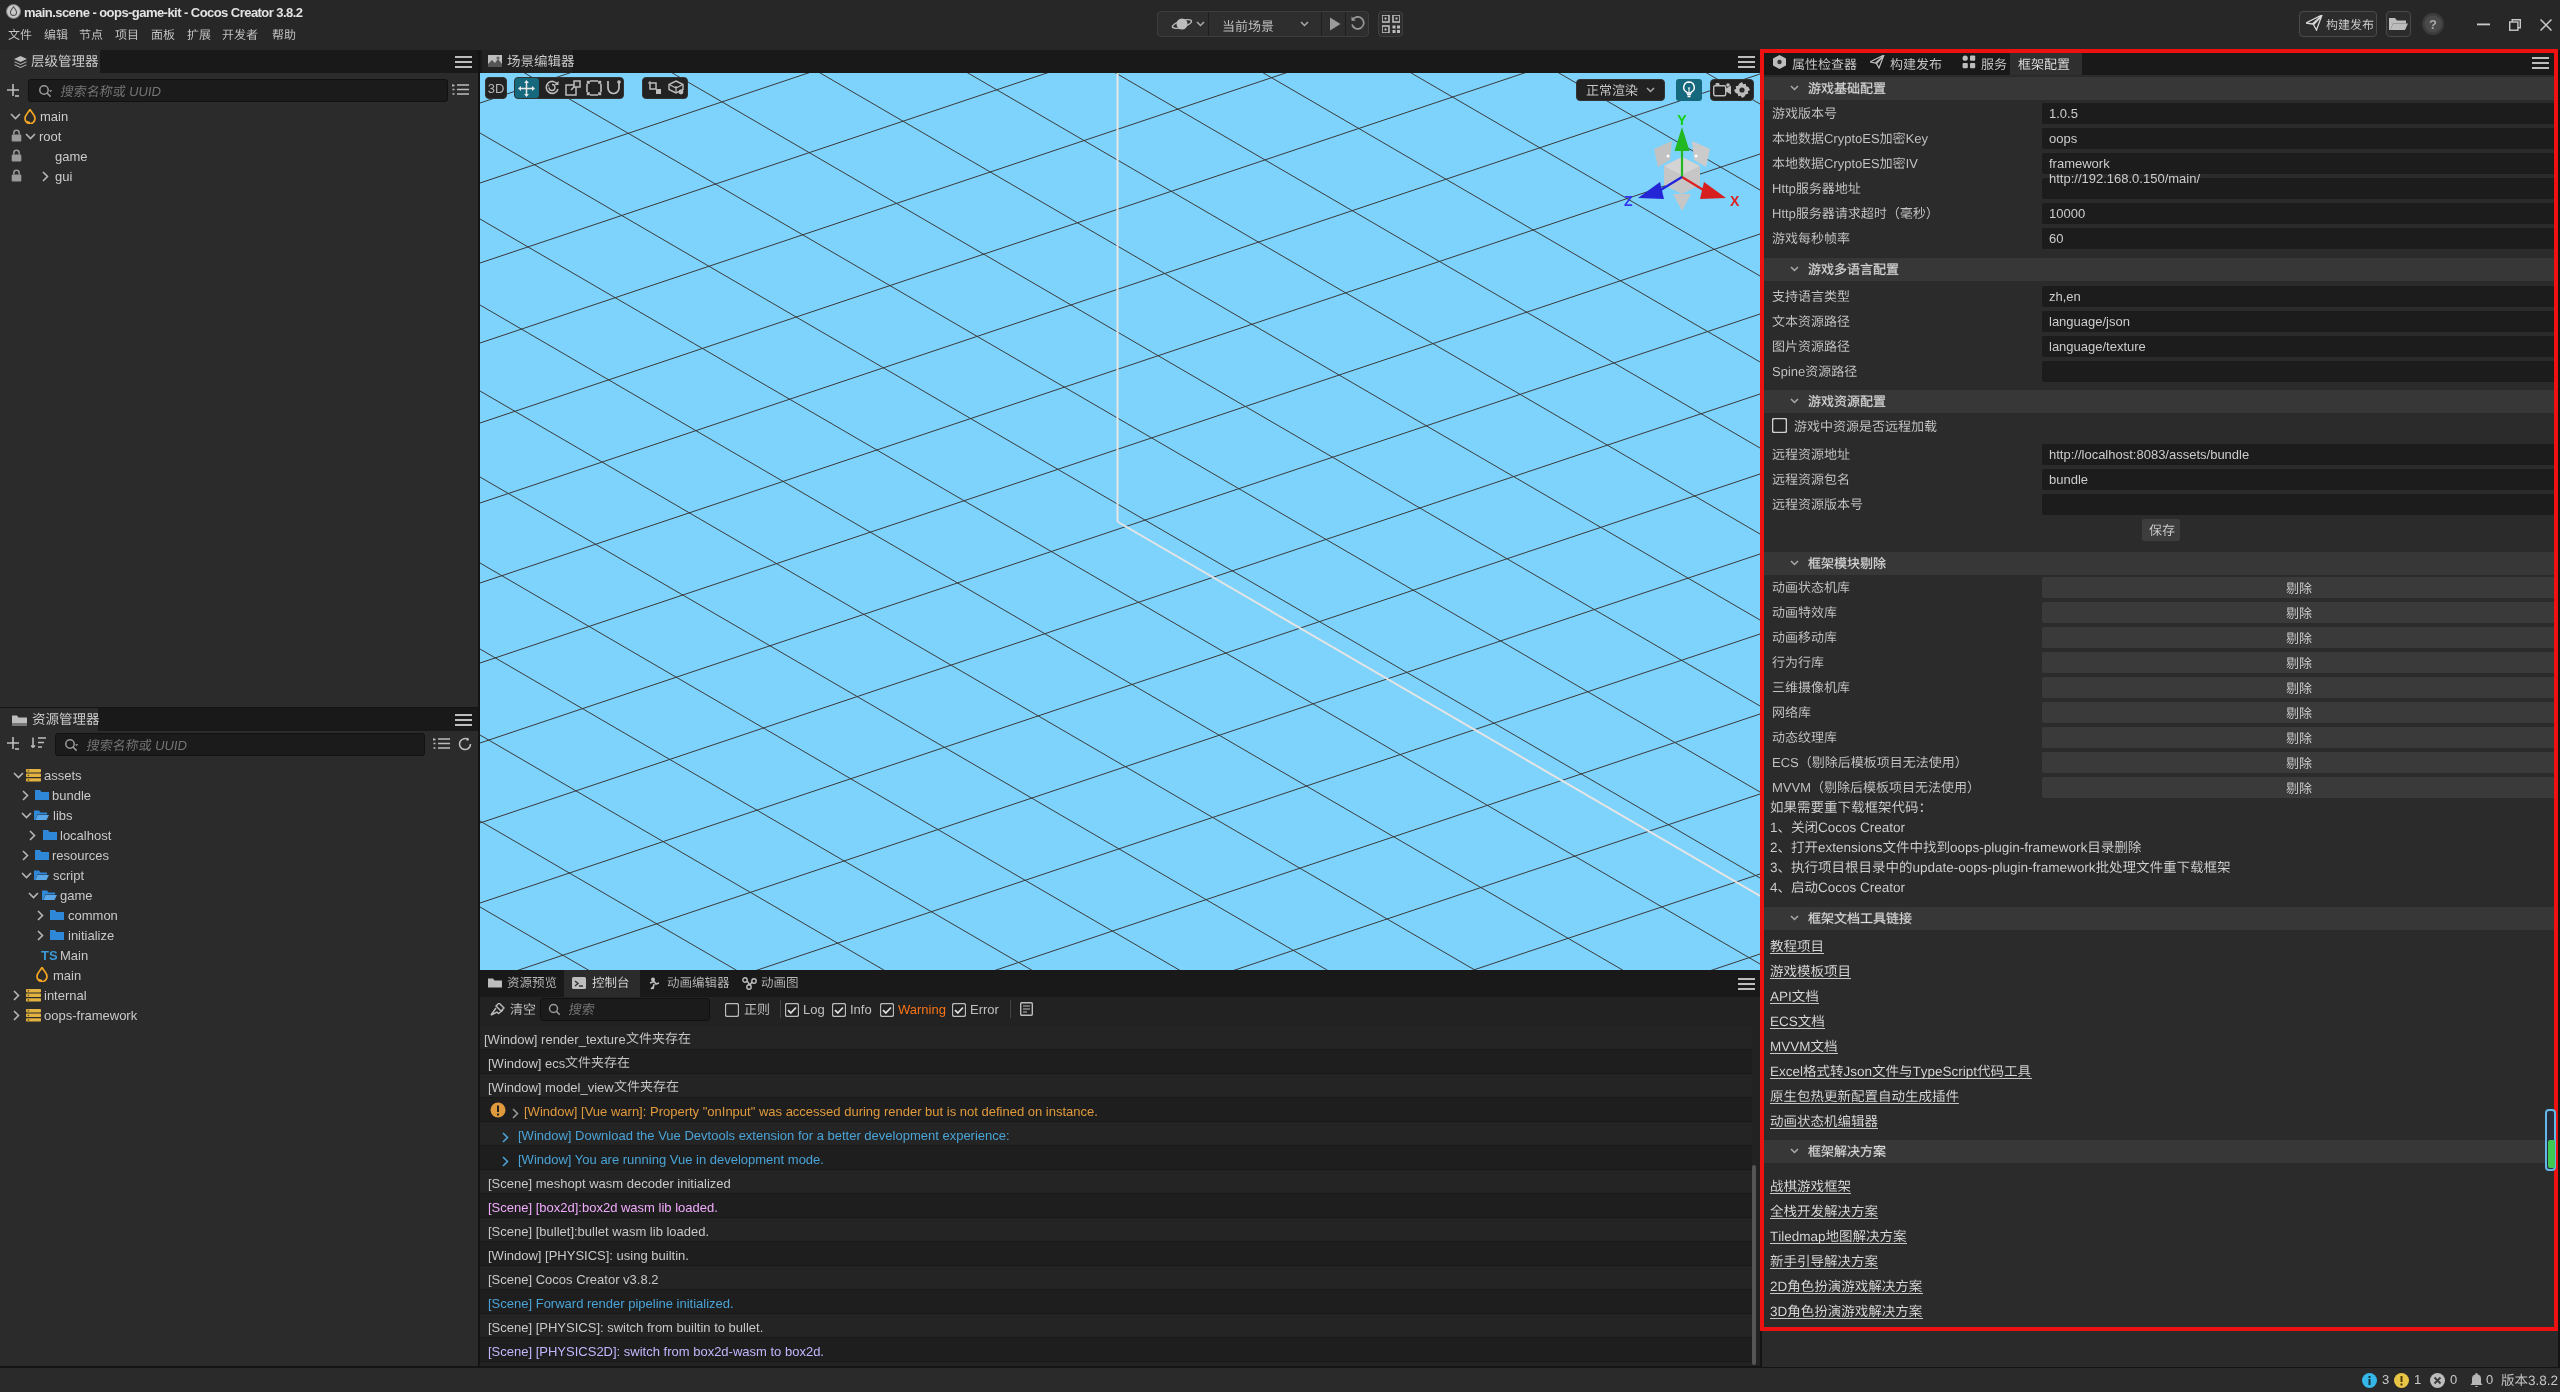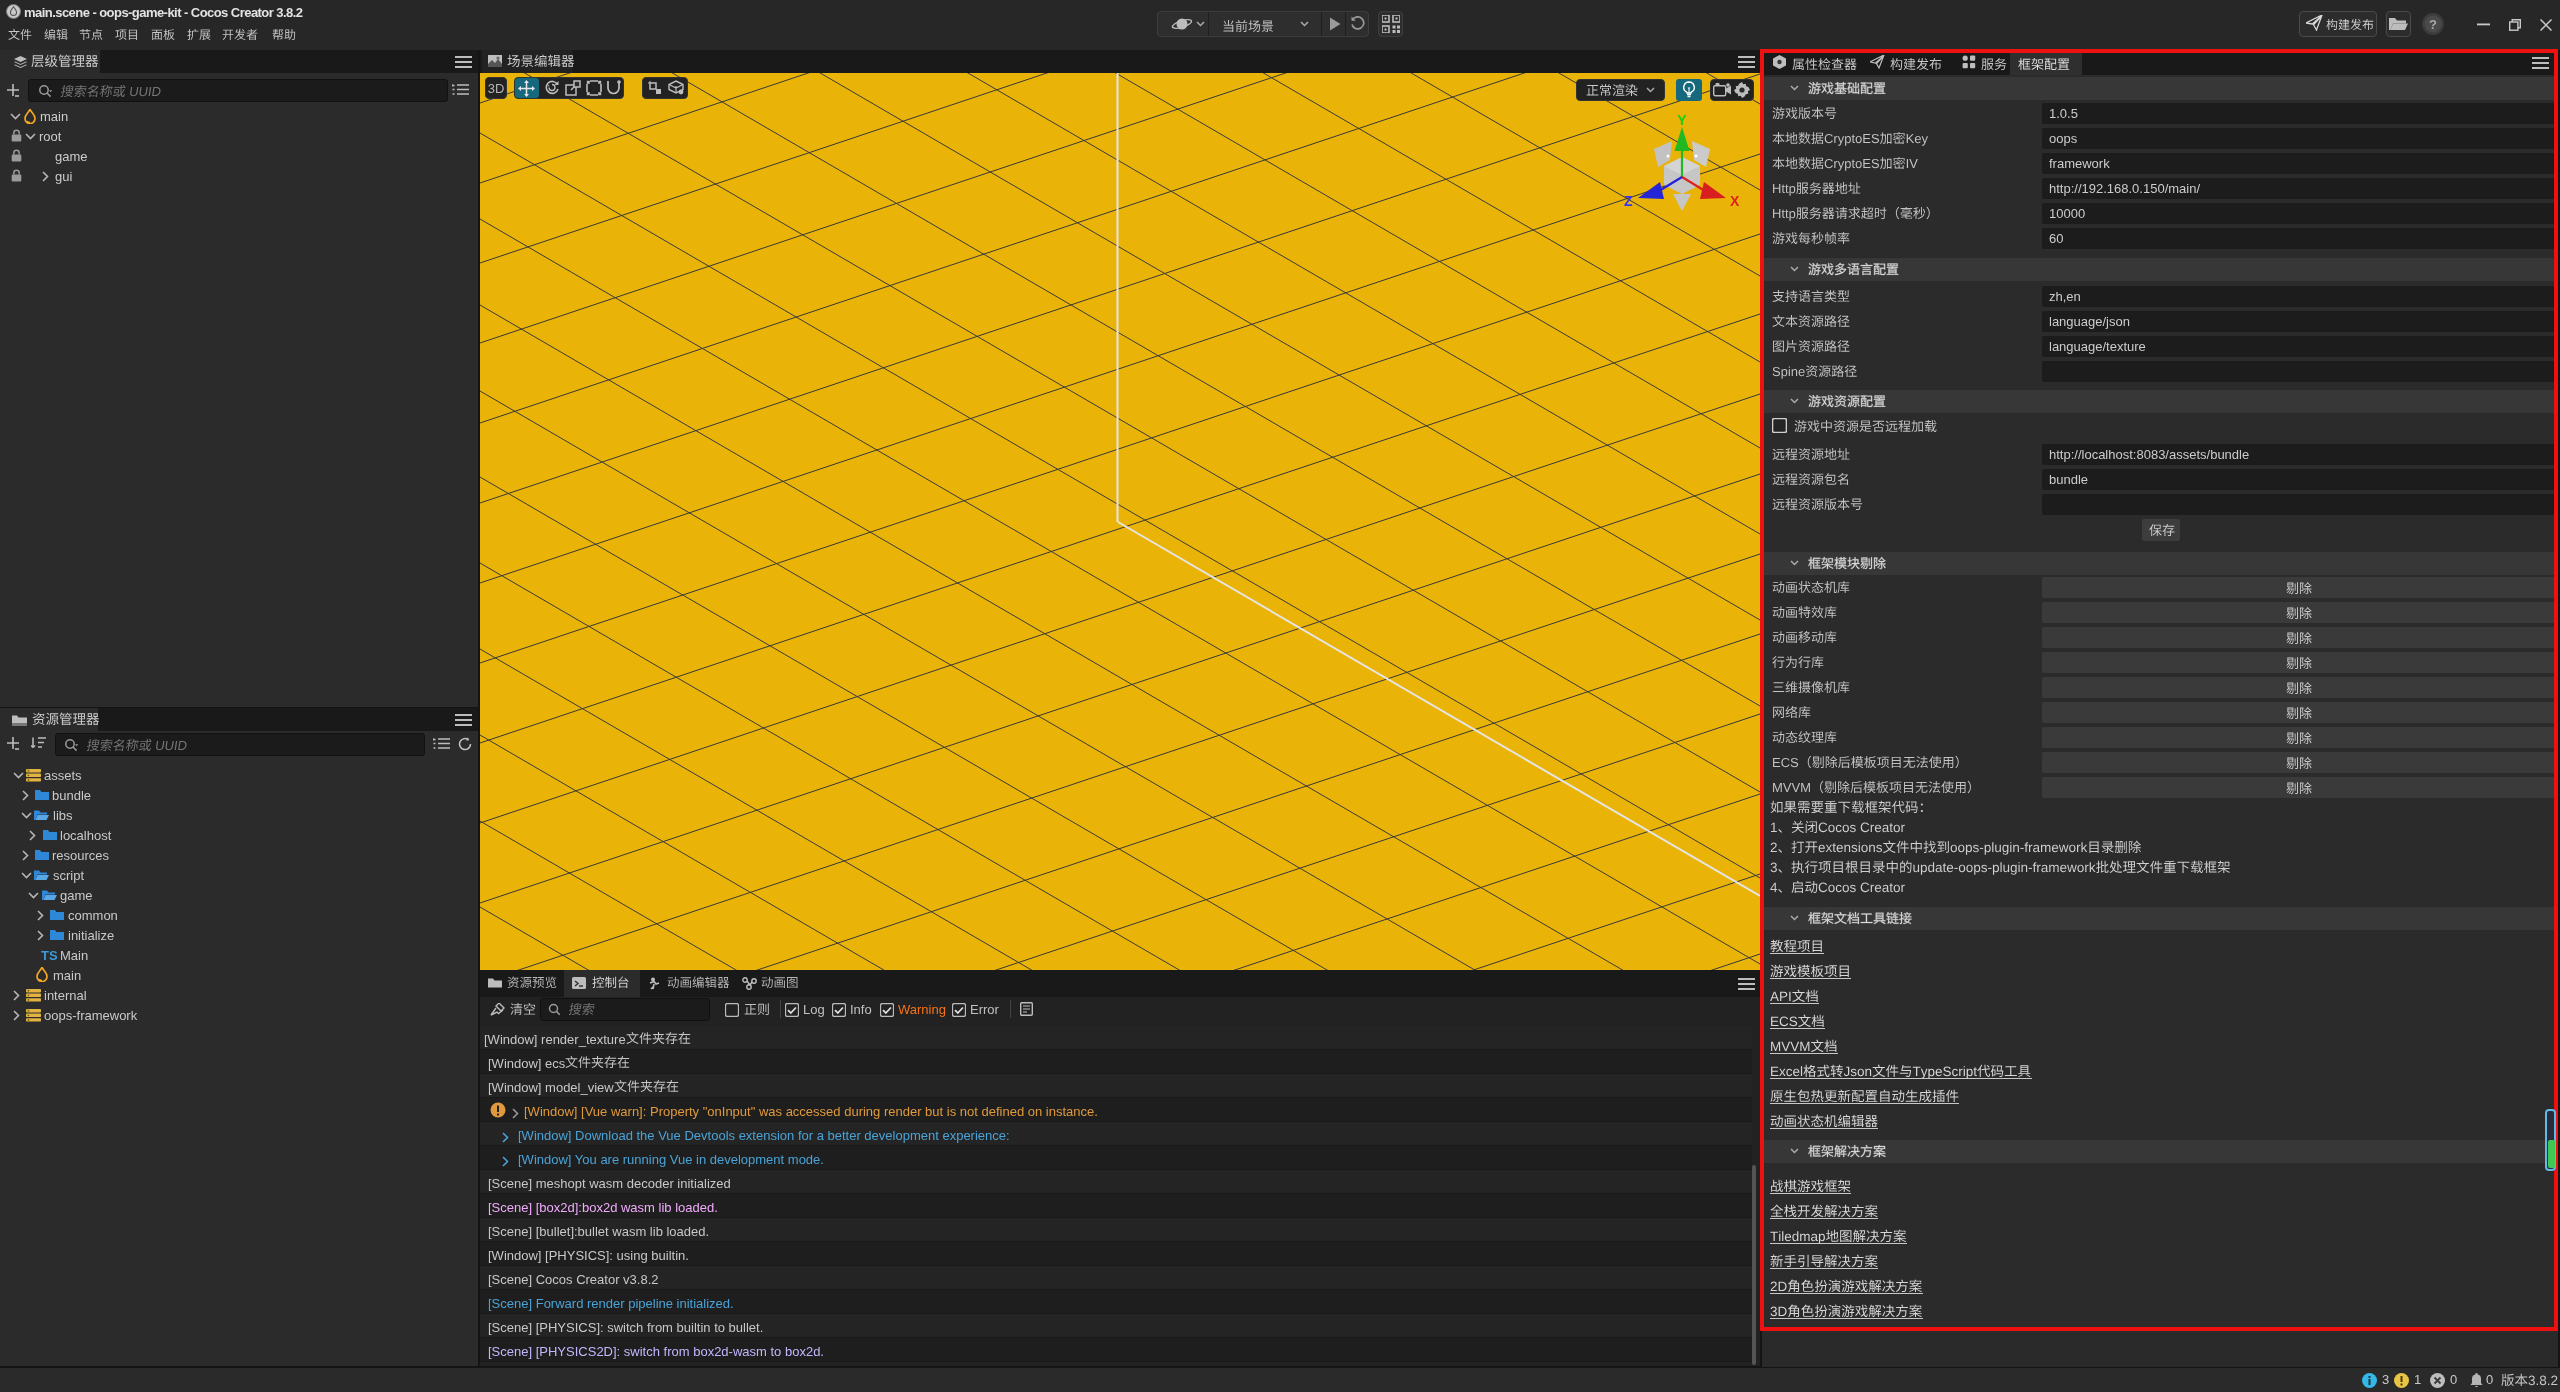--- a/index.html
+++ b/index.html
@@ -776,21 +776,21 @@
           <rect x="0" y="4.6" width="15" height="3.4" rx="0.8"></rect>
           <rect x="0" y="9.2" width="15" height="3.4" rx="0.8"></rect>
           <circle cx="2.4" cy="1.7" r="0.9" fill="#7a5c10"></circle>
           <circle cx="2.4" cy="6.3" r="0.9" fill="#7a5c10"></circle>
           <circle cx="2.4" cy="10.9" r="0.9" fill="#7a5c10"></circle>
         </g>
       </svg>
     </div>
     <div class="abs" style="left:44px;top:300px;font:13px 'Liberation Sans';color:#c9c9c9">oops-framework</div>
   </div>
-<div class="abs" style="left:480px;top:50px;width:1280px;height:920px;background:#eab308">
+<div class="abs" style="left:480px;top:50px;width:1280px;height:920px;background:#7dd3fc">
     <div class="abs" style="left:0;top:0;width:1280px;height:23px;background:#191919"></div>
     <div class="abs" style="left:2px;top:0;width:90px;height:23px;background:#222"></div>
     <div class="abs " style="left:8px;top:5px;">
       <svg width="14" height="12" viewBox="0 0 14 12" style="display:block">
         <rect x="0" y="0" width="14" height="12" fill="#bdbdbd"></rect>
         <path d="M0 9l4-4 3 3 3-4 4 5v3H0z" fill="#555"></path>
         <circle cx="10" cy="3" r="1.6" fill="#666"></circle>
       </svg>
     </div>
     <div class="abs " style="left:27px;top:3px;"><svg width="68" height="18" style="display:inline-block;vertical-align:top;overflow:visible">
@@ -1392,21 +1392,21 @@
           <use href="#L74" x="1000"></use>
           <use href="#L70" x="1278"></use>
           <use href="#u670D" x="1834"></use>
           <use href="#u52A1" x="2834"></use>
           <use href="#u5668" x="3834"></use>
           <use href="#u5730" x="4834"></use>
           <use href="#u5740" x="5834"></use>
         </g>
       </svg></div>
     <div class="abs" style="left:280px;top:128px;width:514px;height:21px;background:#1c1c1c;border-radius:2px"></div>
-    <div class="abs" style="left:287px;top:131px;font:13px 'Liberation Sans';color:#cccccc">http://192.168.0.150/main/</div>
+    <div class="abs" style="left:287px;top:121px;font:13px 'Liberation Sans';color:#cccccc">http://192.168.0.150/main/</div>
     <div class="abs " style="left:10px;top:155px;"><svg width="167" height="17" style="display:inline-block;vertical-align:top;overflow:visible">
         <g fill="#c4c4c4" transform="translate(0,13) scale(0.01300,-0.01300)">
           <use href="#L48" x="0"></use>
           <use href="#L74" x="722"></use>
           <use href="#L74" x="1000"></use>
           <use href="#L70" x="1278"></use>
           <use href="#u670D" x="1834"></use>
           <use href="#u52A1" x="2834"></use>
           <use href="#u5668" x="3834"></use>
           <use href="#u8BF7" x="4834"></use>

